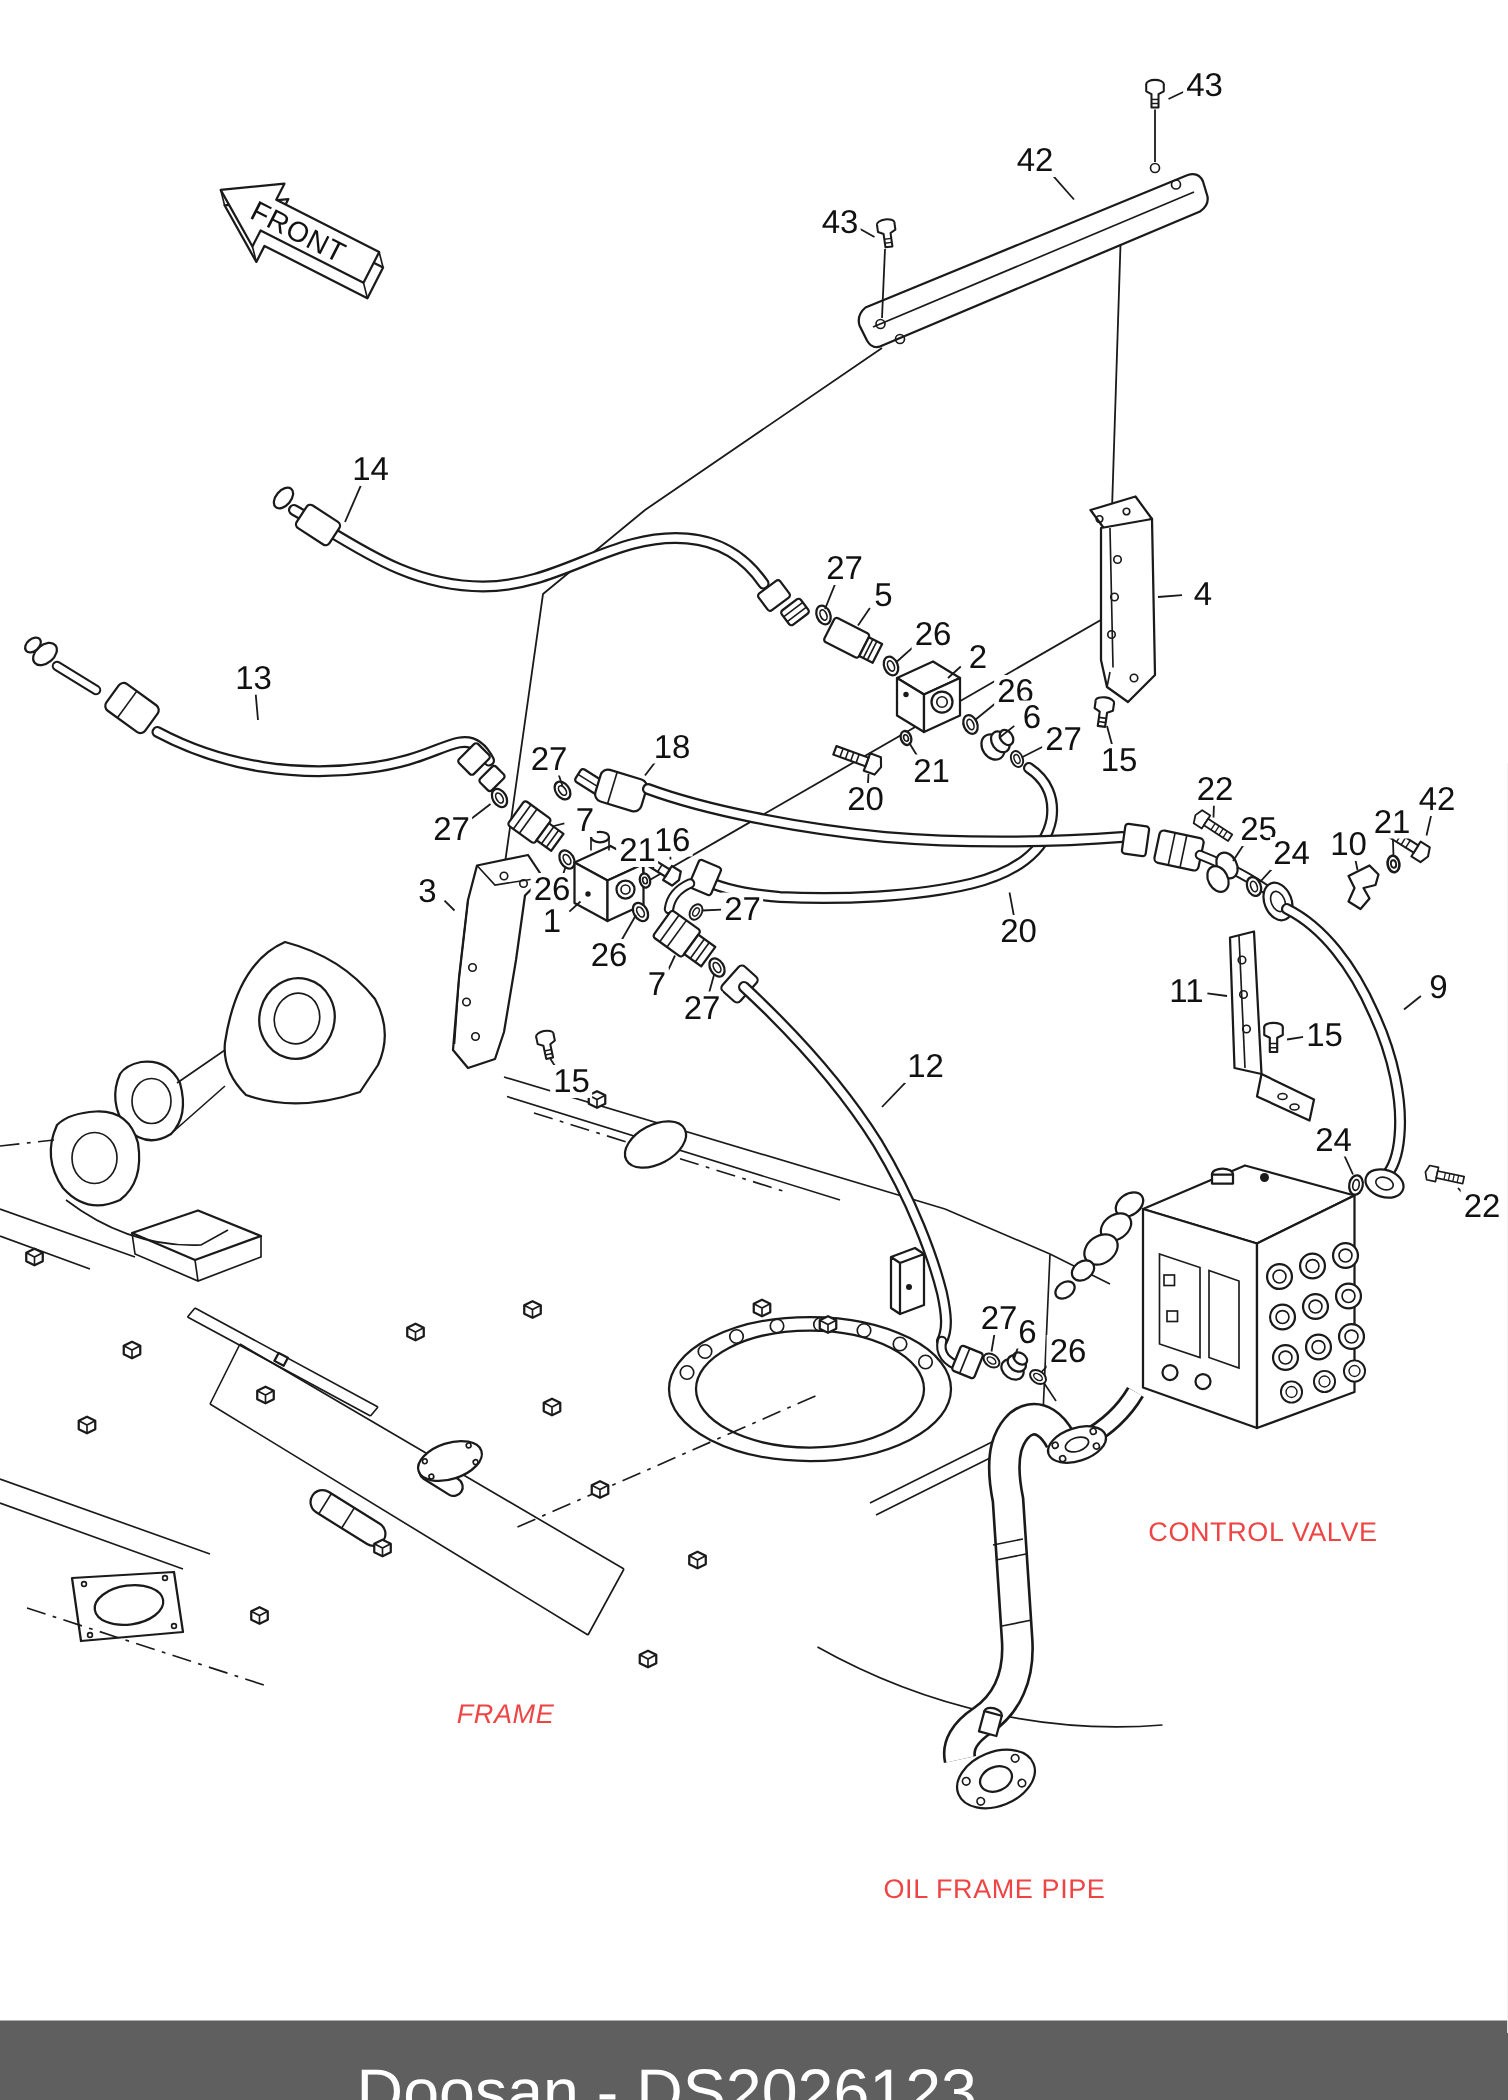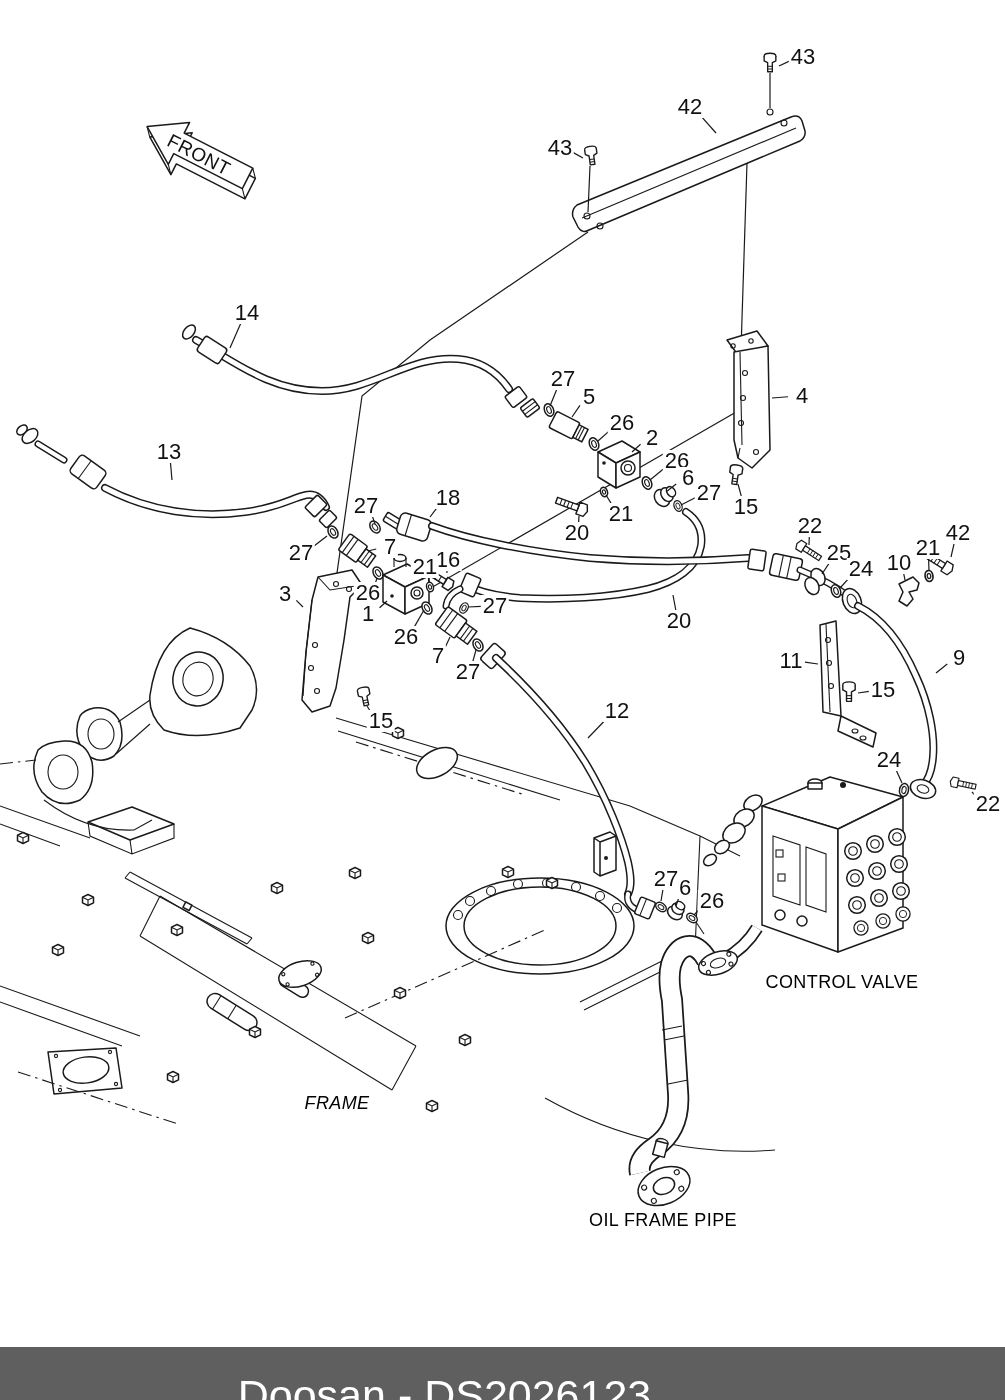--- a/index.html
+++ b/index.html
@@ -2,22 +2,22 @@
 <html><head>
 <meta charset="utf-8">
 <style>
   html,body{margin:0;padding:0;background:#e9e9e9;}
   .stage{position:relative;width:1005px;height:1400px;background:#ffffff;overflow:hidden;
          font-family:"Liberation Sans",sans-serif;}
   .drawing-svg{position:absolute;left:0;top:0;}
   .callout-layer{position:absolute;left:0;top:0;width:1005px;height:1164px;}
   .callout{position:absolute;transform:translate(-50%,-50%);font-size:22px;line-height:1;
            color:#111;background:#fff;padding:0 2px;white-space:nowrap;}
-  .seclabel{position:absolute;transform:translate(-50%,-50%);font-size:18px;color:#000000;
-            white-space:nowrap;letter-spacing:.4px;}
+  .seclabel{position:absolute;transform:translate(-50%,-50%);font-size:18px;color:#ef4444;
+            white-space:nowrap;letter-spacing:.4px;margin-top:40px;}
   .footer{position:absolute;left:0;top:1303px;width:1005px;height:97px;background:#5f5f5f;
           display:flex;align-items:center;justify-content:center;gap:46px;
           transform:none;margin-top:44px;}
   .footer-inner{display:flex;gap:46px;transform:translateX(-58px);}
   .footer span{color:#fff;font-size:43px;}
   
   .ln{fill:none;stroke:#1a1a1a;stroke-width:1.5;stroke-linejoin:round;stroke-linecap:round;}
   .fw{fill:#fff;stroke:#1a1a1a;stroke-width:1.5;stroke-linejoin:round;}
   .thin{fill:none;stroke:#1a1a1a;stroke-width:1.1;}
   .dashdot{fill:none;stroke:#1a1a1a;stroke-width:1.1;stroke-dasharray:13 5 2.5 5;}

